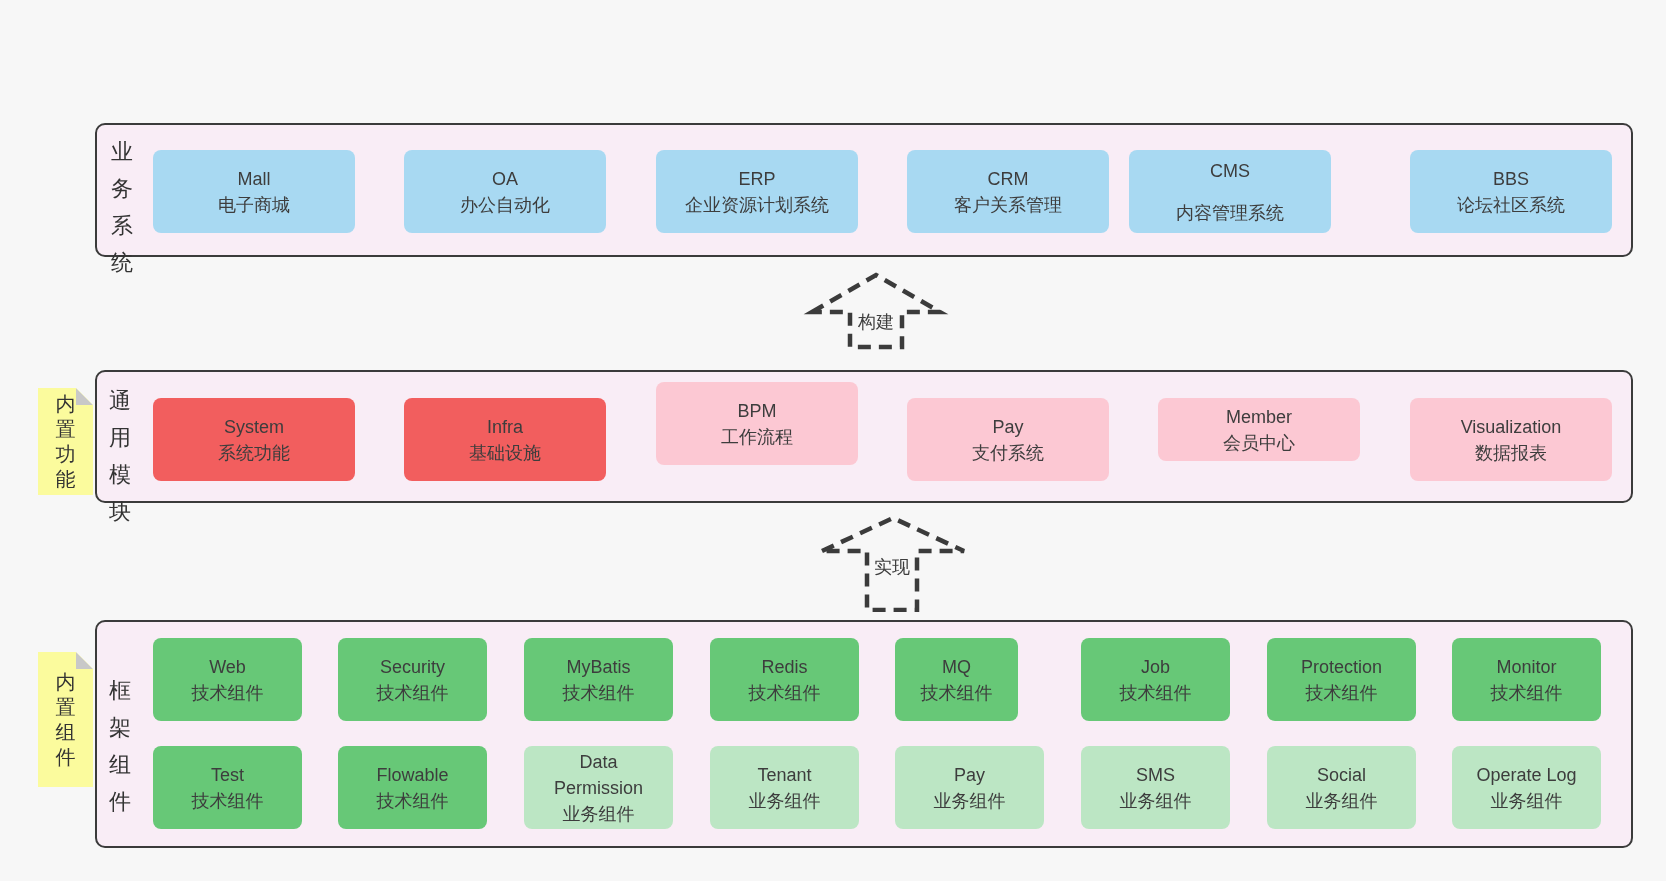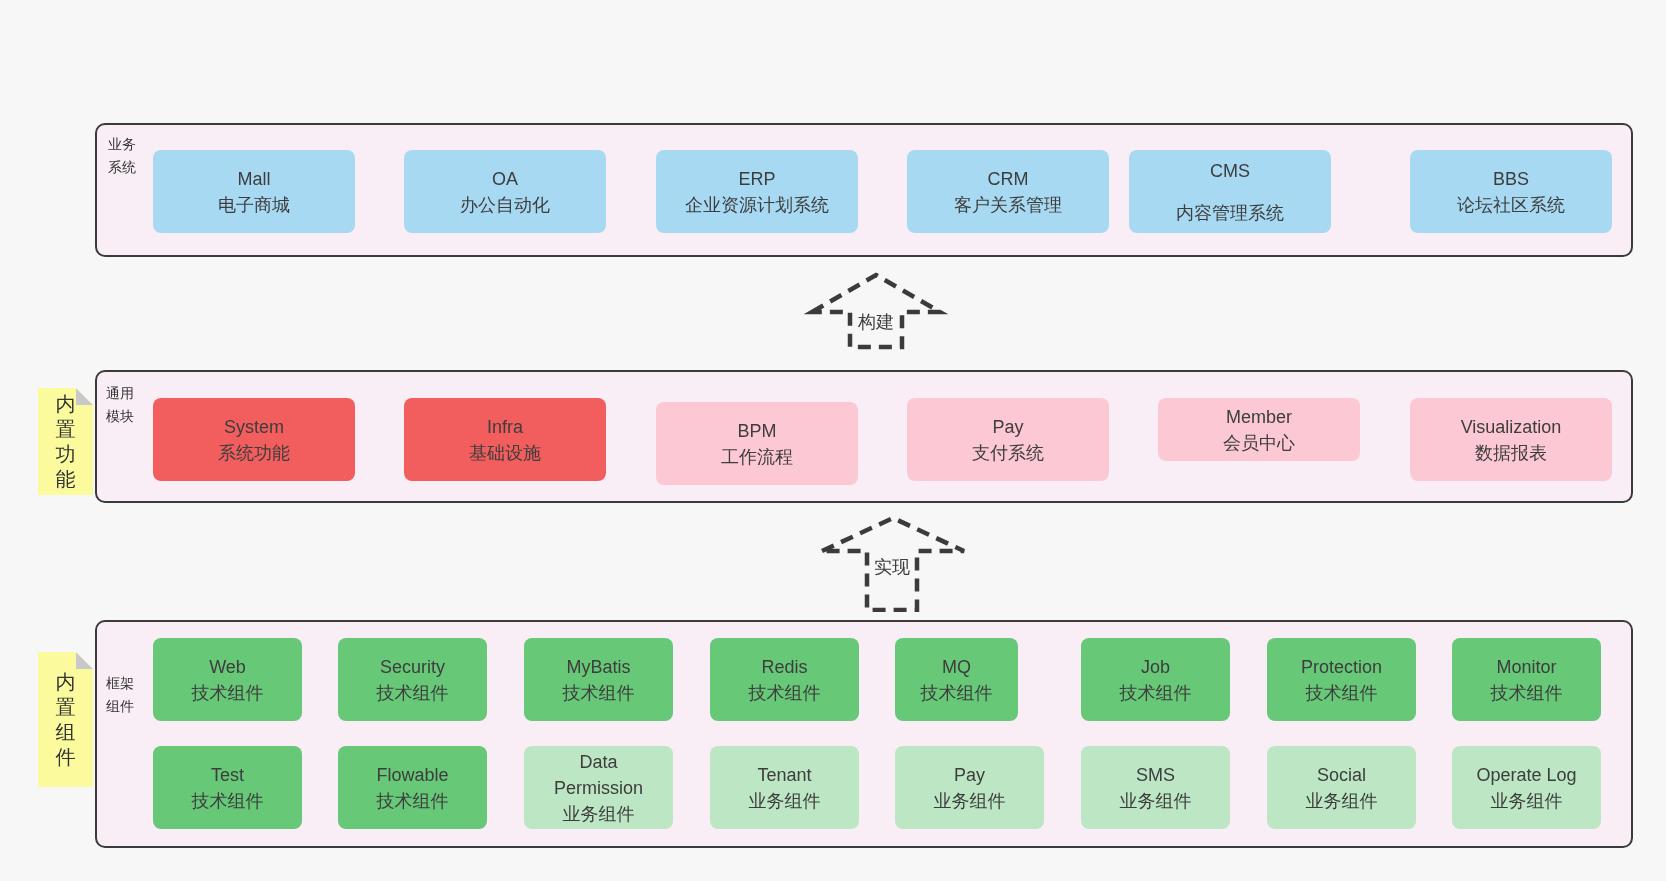--- a/index.html
+++ b/index.html
@@ -5,21 +5,21 @@
   html,body { margin:0; padding:0; background:#f7f7f7; }
   .stage {
     position:relative; width:1666px; height:881px; background:#f7f7f7;
     font-family:"Liberation Sans","DejaVu Sans",sans-serif; overflow:hidden; color:#3d3d3d;
   }
   .section {
     position:absolute; background:#f9edf6; border:2px solid #3b3b3b;
     border-radius:10px; box-sizing:border-box;
   }
   .vtext {
-    position:absolute; width:28px; font-size:14px; line-height:23px;
+    position:absolute; width:28px; font-size:22px; line-height:37px;
     color:#333; text-align:center; word-break:break-all; white-space:normal;
   }
   .box {
     position:absolute; border-radius:8px; display:flex; flex-direction:column;
     align-items:center; justify-content:center; text-align:center;
     font-size:18px; line-height:26px; padding:12px 12px; box-sizing:border-box;
   }
   .blue   { background:#a8d9f2; }
   .red    { background:#f25e5e; }
   .pink   { background:#fcc8d3; }
@@ -95,21 +95,21 @@
   <div class="vtext" style="left:106px; top:382px;">通用模块</div>
 
   <div class="box red" style="left:153px;  top:398px; width:202px; height:83px;">
     <div>System</div>
     <div>系统功能</div>
   </div>
   <div class="box red" style="left:404px;  top:398px; width:202px; height:83px;">
     <div>Infra</div>
     <div>基础设施</div>
   </div>
-  <div class="box pink" style="left:656px;  top:402px; width:202px; height:83px;">
+  <div class="box pink" style="left:656px;  top:382px; width:202px; height:83px;">
     <div>BPM</div>
     <div>工作流程</div>
   </div>
   <div class="box pink" style="left:907px;  top:398px; width:202px; height:83px;">
     <div>Pay</div>
     <div>支付系统</div>
   </div>
   <div class="box pink" style="left:1158px; top:398px; width:202px; height:63px;">
     <div>Member</div>
     <div>会员中心</div>

